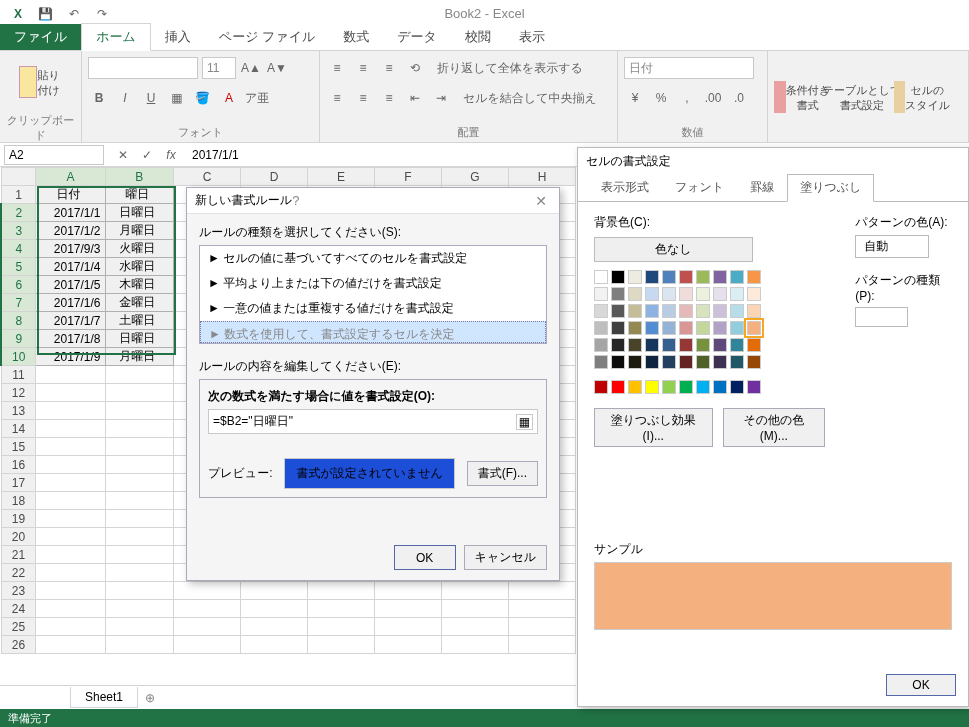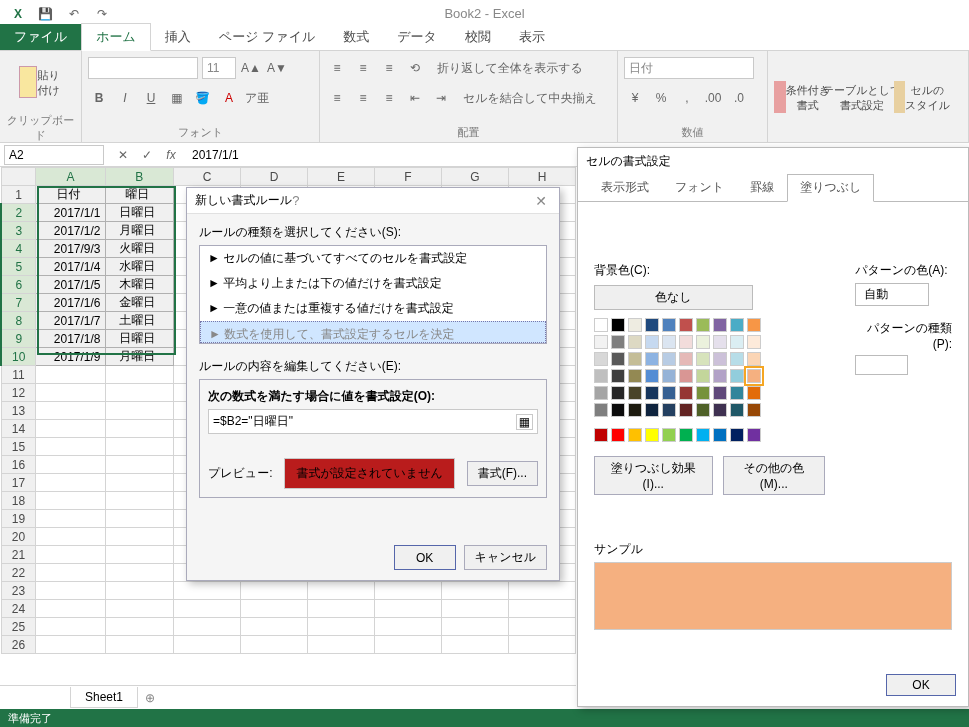--- a/index.html
+++ b/index.html
@@ -61,21 +61,21 @@
 .dlg1 { left: 186px; top: 187px; width: 374px; height: 394px; }
 .dlg .dlg-title { height: 26px; background: #fff; display:flex; align-items:center; padding: 0 8px; font-size: 12px; border-bottom: 1px solid #e1e1e1; }
 .dlg .dlg-title .closex { margin-left: auto; color: #888; font-size: 14px; padding: 0 4px;}
 .dlg .dlg-title .help { color: #888; font-size: 13px; margin-right: 10px;}
 .dlg-body { padding: 10px 12px; font-size: 12px; }
 .listbox { border: 1px solid #aab; background: #fff; margin-top: 4px; }
 .listbox .li { padding: 4px 8px; }
 .listbox .li.sel { background: #d0e6ff; border: 1px dotted #77a; }
 .formula-input { border: 1px solid #c9c9c9; background: #fff; padding: 3px 4px; font-family: "MS Gothic", monospace; display:flex; justify-content: space-between; align-items:center;}
 .previewwrap { display: flex; align-items: center; gap: 12px; margin-top: 24px; }
-.previewbox { flex: 1; border: 1px solid #c9c9c9; background: #b91c1c; text-align: center; padding: 6px 0; }
+.previewbox { flex: 1; border: 1px solid #c9c9c9; background: #1d4ed8; text-align: center; padding: 6px 0; }
 .dlgbtn { border: 1px solid #aab; background: #f0f0f0; padding: 3px 10px; font-size: 12px; min-width: 62px; }
 .dlgbtn.def { border: 1px solid #56a; }
 .dlg-footer { position: absolute; bottom: 10px; right: 12px; display: flex; gap: 8px; }
 .subhead { margin-bottom: 4px; font-size: 12px;}
 .sect { margin-top: 8px; }
 
 
 .dlg2 { left: 577px; top: 147px; width: 392px; height: 560px; background: #fff; border: 1px solid #bbb;}
 .dlg2 .dlg-title { background: #fff; border-bottom: none;}
 .tabrow { display: flex; border-bottom: 1px solid #bbb; padding-left: 10px; }
@@ -611,21 +611,21 @@
   <div class="dlg-title">
     <span>セルの書式設定</span>
   </div>
   <div class="tabrow">
     <div class="dlg2-tab">表示形式</div>
     <div class="dlg2-tab">フォント</div>
     <div class="dlg2-tab">罫線</div>
     <div class="dlg2-tab active">塗りつぶし</div>
   </div>
   <div class="dlg2-body">
-    <div style="display:flex;gap:30px;margin-top:48px;">
+    <div style="display:flex;gap:30px;">
       <div>
         <div>背景色(C):</div>
         <div style="margin-top:6px;"><button class="nocolor">色なし</button></div>
         <div class="palette" id="palette">
             <div class="palrow">
               <div class="sw" style="background:#ffffff;"></div>
               <div class="sw" style="background:#000000;"></div>
               <div class="sw" style="background:#eeece1;"></div>
               <div class="sw" style="background:#1f497d;"></div>
               <div class="sw" style="background:#4f81bd;"></div>
@@ -710,21 +710,21 @@
             </div>
           </div>
         <div style="margin-top:14px;display:flex;gap:10px;">
           <button class="dlgbtn">塗りつぶし効果(I)...</button>
           <button class="dlgbtn">その他の色(M)...</button>
         </div>
       </div>
       <div>
         <div>パターンの色(A):</div>
         <div class="patcombo">自動</div>
-        <div style="margin-top:14px;text-align:right;">パターンの種類(P):</div>
+        <div style="margin-top:14px;">パターンの種類(P):</div>
         <div class="patcombo">&nbsp;</div>
       </div>
     </div>
     <div style="position:absolute;bottom:56px;left:16px;right:16px;">
       <div>サンプル</div>
       <div class="samplebox"></div>
     </div>
   </div>
   <div class="dlg2-footer">
     <button class="dlgbtn def" style="min-width:70px;">OK</button>

